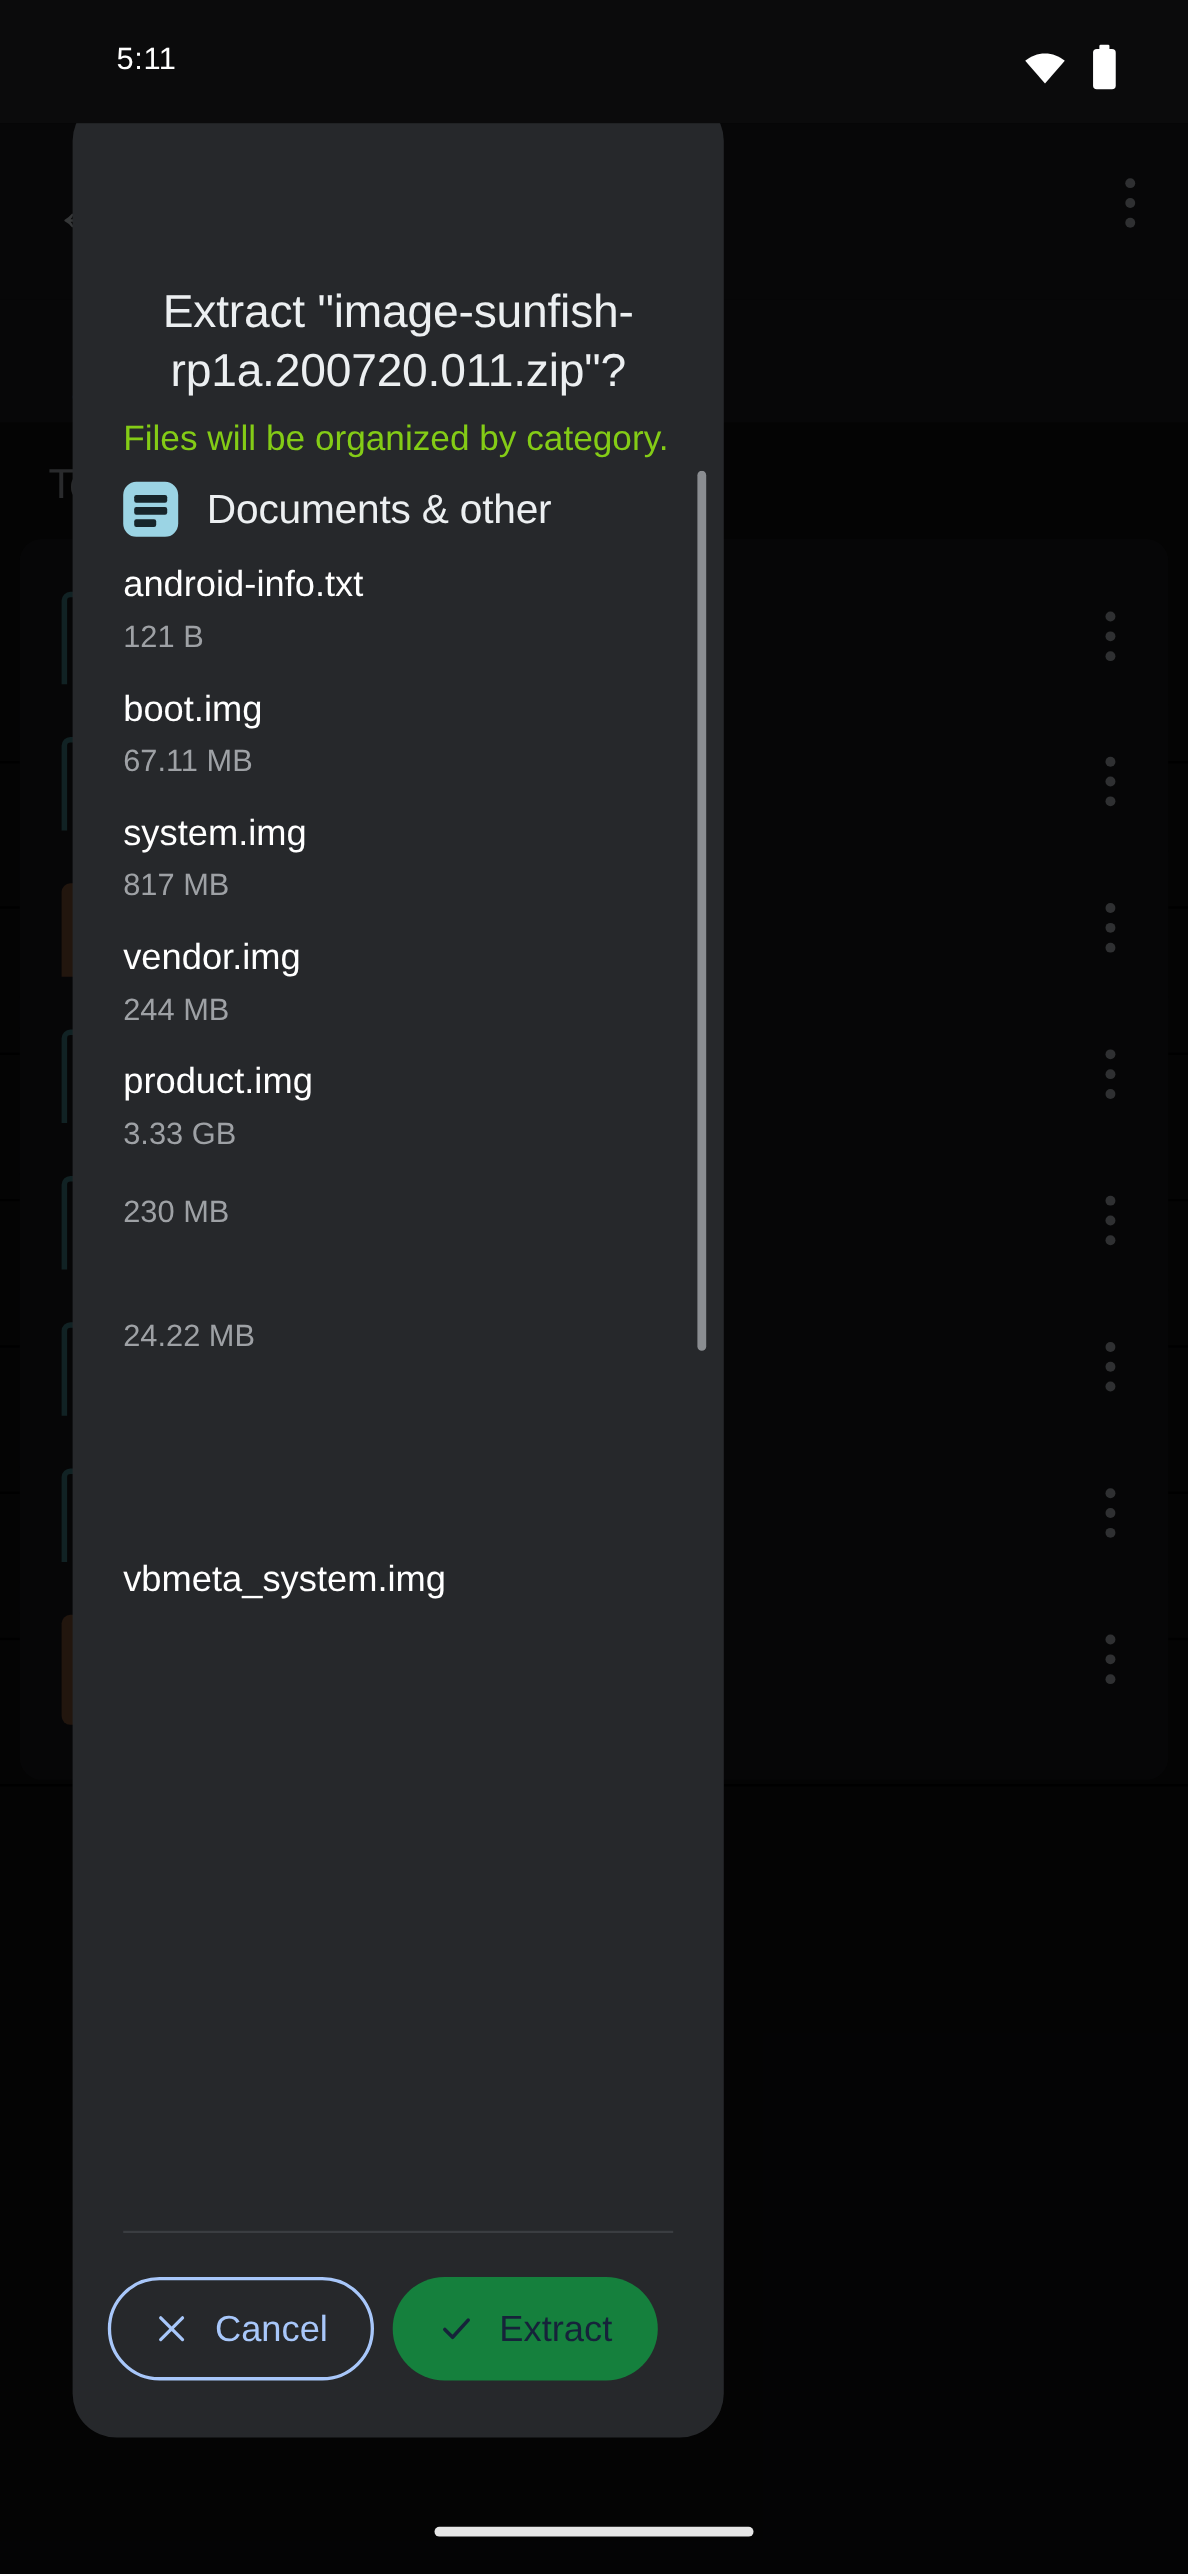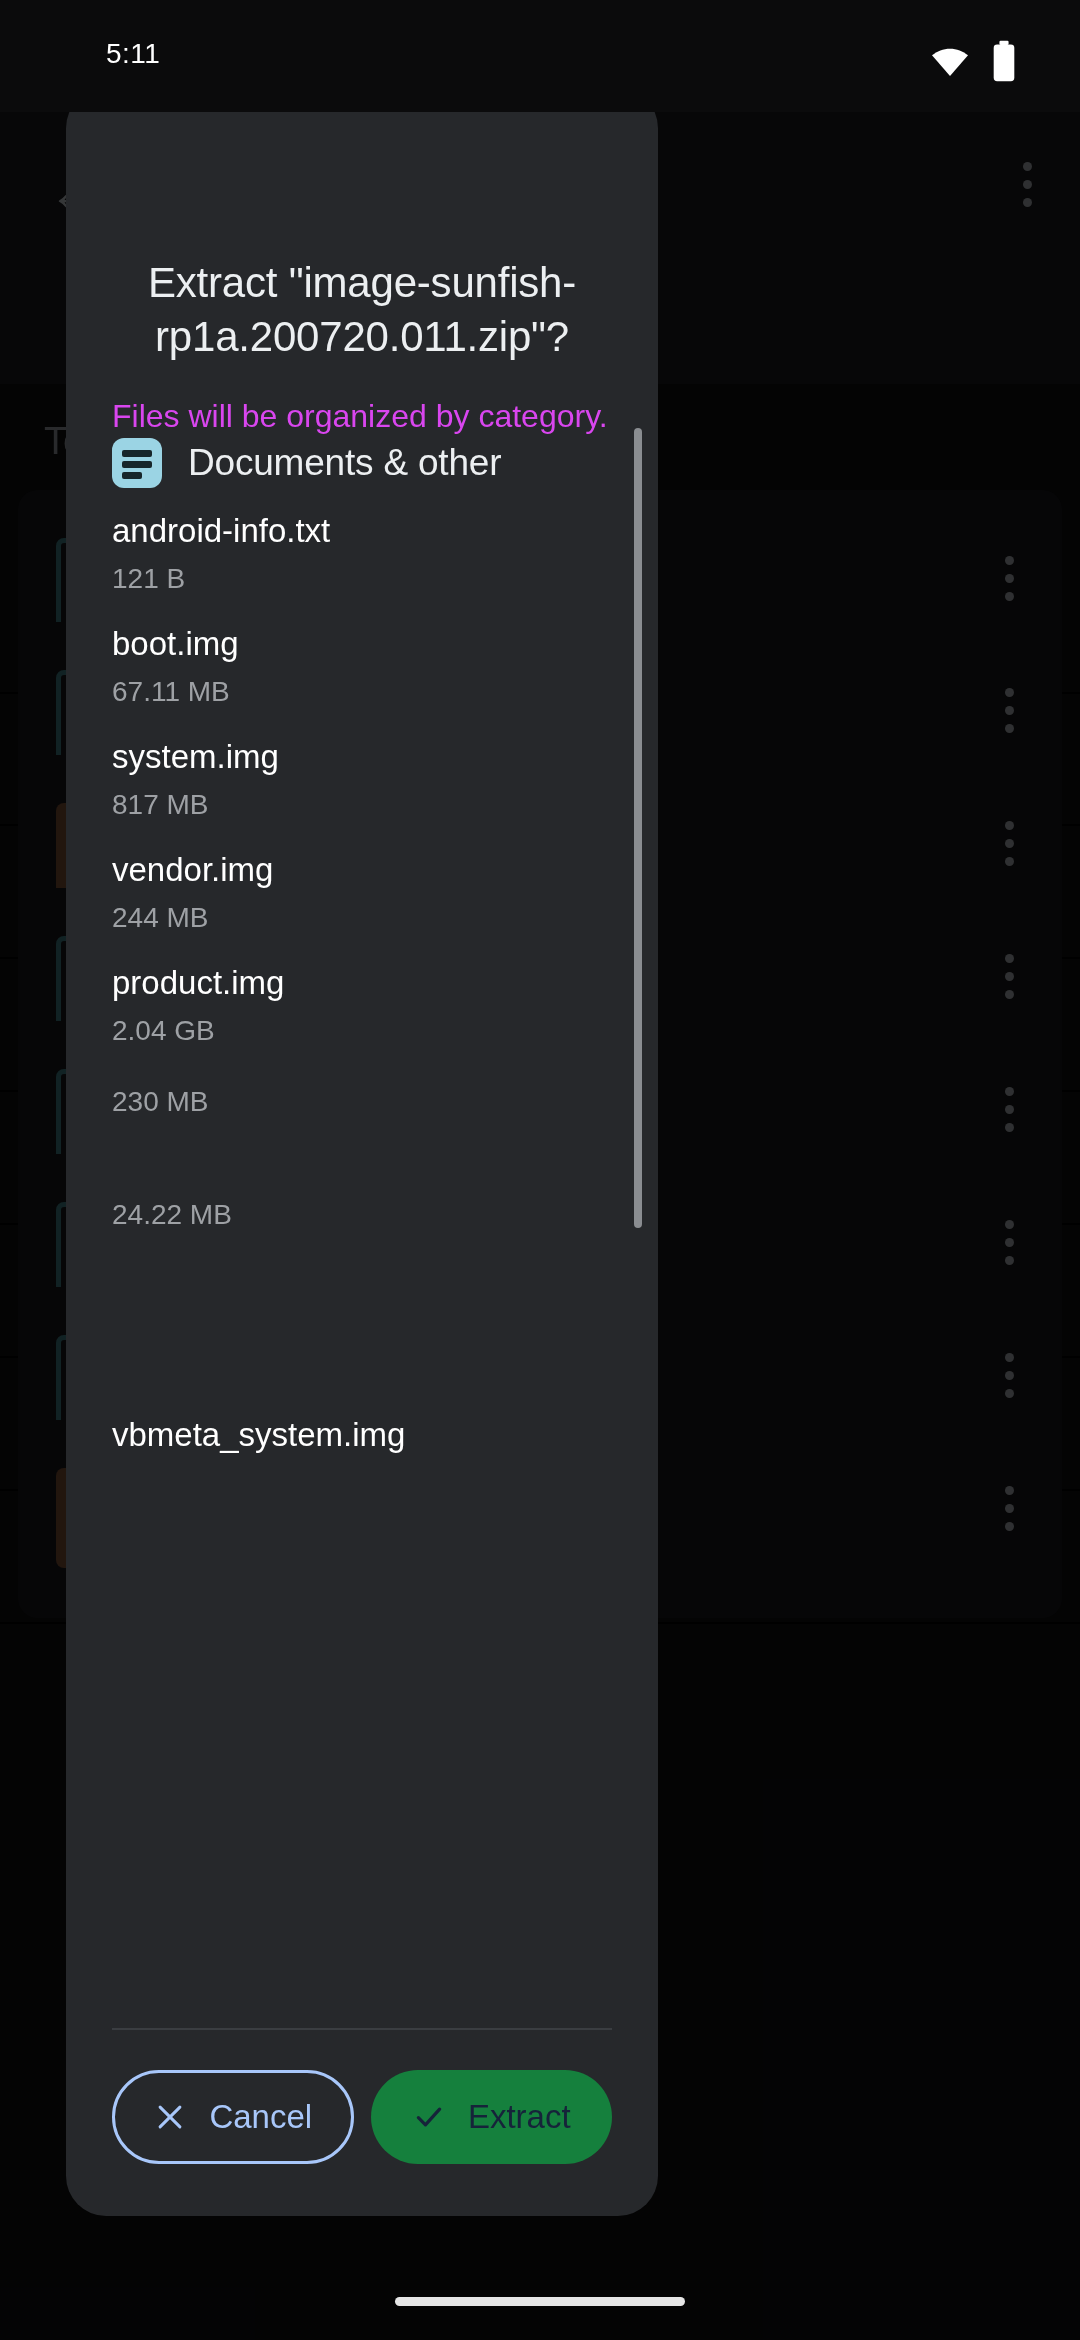--- a/index.html
+++ b/index.html
@@ -131,23 +131,22 @@
     width: 500px;
     font-size: 42px; line-height: 54px;
     color: #eceff1;
     text-align: center;
     letter-spacing: -0.2px;
   }
   #dialog-subtitle {
     position: absolute; left: 46px; top: 290px;
     width: 500px;
     font-size: 32px; line-height: 40px;
-    color: #d946ef;
+    color: #84cc16;
     text-align: left;
-    margin-top: 18px;
   }
 
   
   #list-area {
     position: absolute; left: 0; top: 340px;
     width: 592px; height: 1572px;
     overflow: hidden;
   }
   #category-header {
     position: absolute; left: 46px; top: 10px;
@@ -188,21 +187,21 @@
     background: #8a8d91;
   }
 
   #divider {
     position: absolute; left: 46px; top: 1940px;
     width: 500px; height: 2px; background: #3a3d41;
   }
 
   
   #btn-row {
-    position: absolute; left: 46px; top: 1982px;
+    position: absolute; left: 32px; top: 1982px;
     width: 500px; height: 94px;
     display: flex; gap: 17px;
   }
   .btn {
     height: 94px; border-radius: 48px;
     display: flex; align-items: center; justify-content: center; gap: 22px;
     font-size: 33px; cursor: pointer;
   }
   #btn-cancel {
     width: 242px;
@@ -355,21 +354,21 @@
       <div class="file-item" style="top:308px">
         <div class="file-name">system.img</div>
         <div class="file-size">817 MB</div>
       </div>
       <div class="file-item" style="top:421px">
         <div class="file-name">vendor.img</div>
         <div class="file-size">244 MB</div>
       </div>
       <div class="file-item" style="top:534px">
         <div class="file-name">product.img</div>
-        <div class="file-size">2.04 GB</div>
+        <div class="file-size">3.33 GB</div>
       </div>
       <div class="file-item" style="top:647px">
         <div class="file-size">230 MB</div>
       </div>
       <div class="file-item" style="top:760px">
         <div class="file-size">24.22 MB</div>
       </div>
       <div class="file-item" style="top:986px">
         <div class="file-name">vbmeta_system.img</div>
         <div class="file-size"></div>

